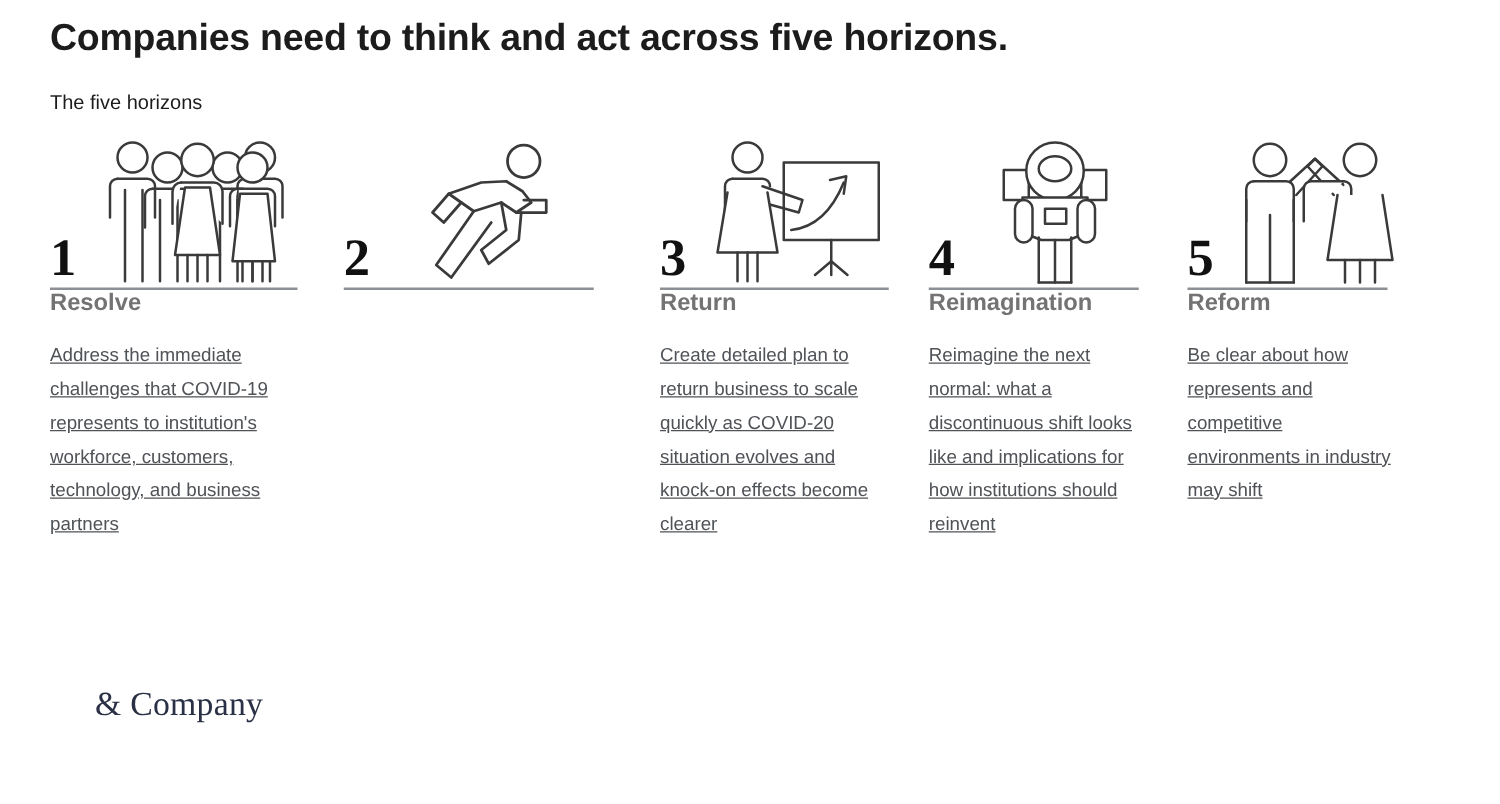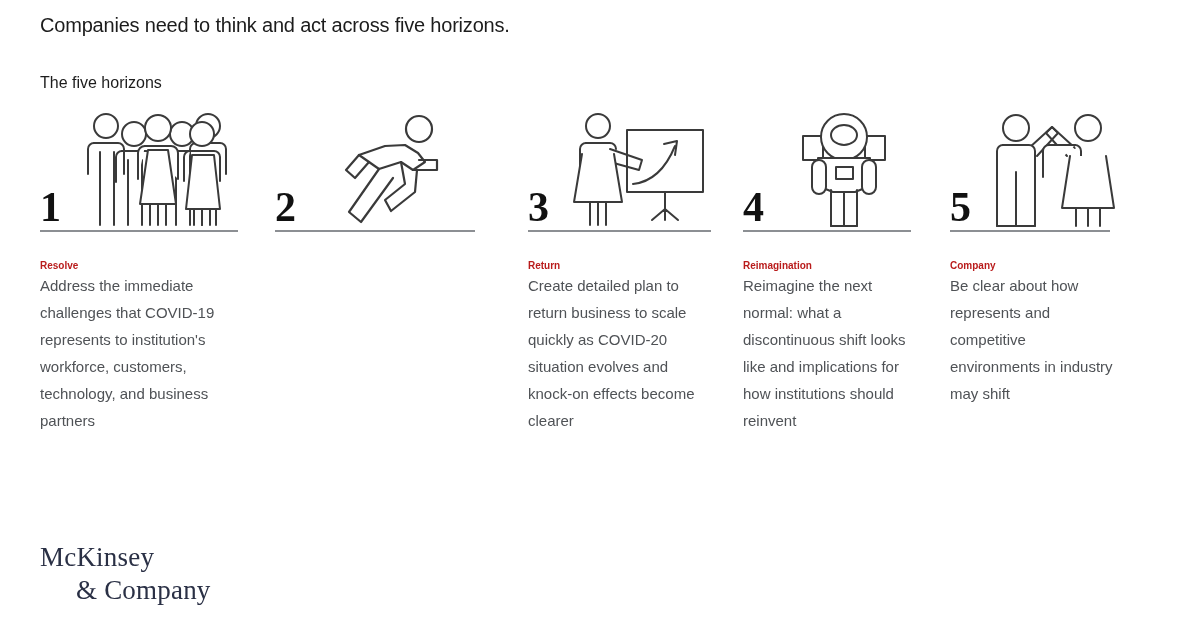--- a/index.html
+++ b/index.html
@@ -15,22 +15,22 @@
     font-family: "Liberation Sans", sans-serif;
     color: #2b2b2b;
     overflow: hidden;
   }
 
   
   #page-title {
     position: absolute;
     left: 40px;
     top: 14px;
-    font-size: 20px;
-    font-weight: normal;
+    font-size: 30px;
+    font-weight: bold;
     letter-spacing: -0.2px;
     color: #1c1c1c;
     white-space: nowrap;
   }
   #page-subtitle {
     position: absolute;
     left: 40px;
     top: 74px;
     font-size: 16px;
     font-weight: normal;
@@ -83,30 +83,31 @@
     background: #8c8f93;
     margin-top: 0px;
   }
   .horizon-col.c0 .horizon-rule { width: 198px; }
   .horizon-col.c1 .horizon-rule { width: 200px; }
   .horizon-col.c2 .horizon-rule { width: 183px; }
   .horizon-col.c3 .horizon-rule { width: 168px; }
   .horizon-col.c4 .horizon-rule { width: 160px; }
 
   .horizon-label {
-    margin-top: 28px;
-    font-size: 10px;
+    font-size: 19px;
     font-weight: bold;
-    color: #b91c1c;
+    color: #737373;
     line-height: 1.2;
   }
   .horizon-desc {
+    margin-top: 16px;
     font-size: 15px;
     line-height: 27px;
     color: #4f5256;
+    text-decoration: underline;
   }
   .horizon-col.c0 .horizon-desc { width: 208px; }
   .horizon-col.c1 .horizon-desc { width: 215px; }
   .horizon-col.c2 .horizon-desc { width: 180px; }
   .horizon-col.c3 .horizon-desc { width: 172px; }
   .horizon-col.c4 .horizon-desc { width: 165px; }
 
   
   #brand-logo {
     position: absolute;
@@ -287,22 +288,21 @@
           <path d="M85 36 L62 15 L56 21 L77 44"></path>
 
           <path d="M85 33 h-26 a6 6 0 0 0 -6 6 v26" fill="#fff"></path>
           <path d="M85 33 a6 6 0 0 1 6 6 v26" fill="#fff"></path>
           <path d="M80 44 L72 96 h52 L116 44" fill="#fff"></path>
           <path d="M86 96 v18 M98 96 v18 M110 96 v18"></path>
         </svg>
       </div>
     </div>
     <div class="horizon-rule"></div>
-    <div class="horizon-label">Company</div>
+    <div class="horizon-label">Reform</div>
     <div class="horizon-desc">Be clear about how represents and competitive environments in industry may shift</div>
   </div>
 
 </div>
 
 <div id="brand-logo">
-  <div class="line1">McKinsey</div>
   <div class="line2">&amp; Company</div>
 </div>
 
 </body></html>

